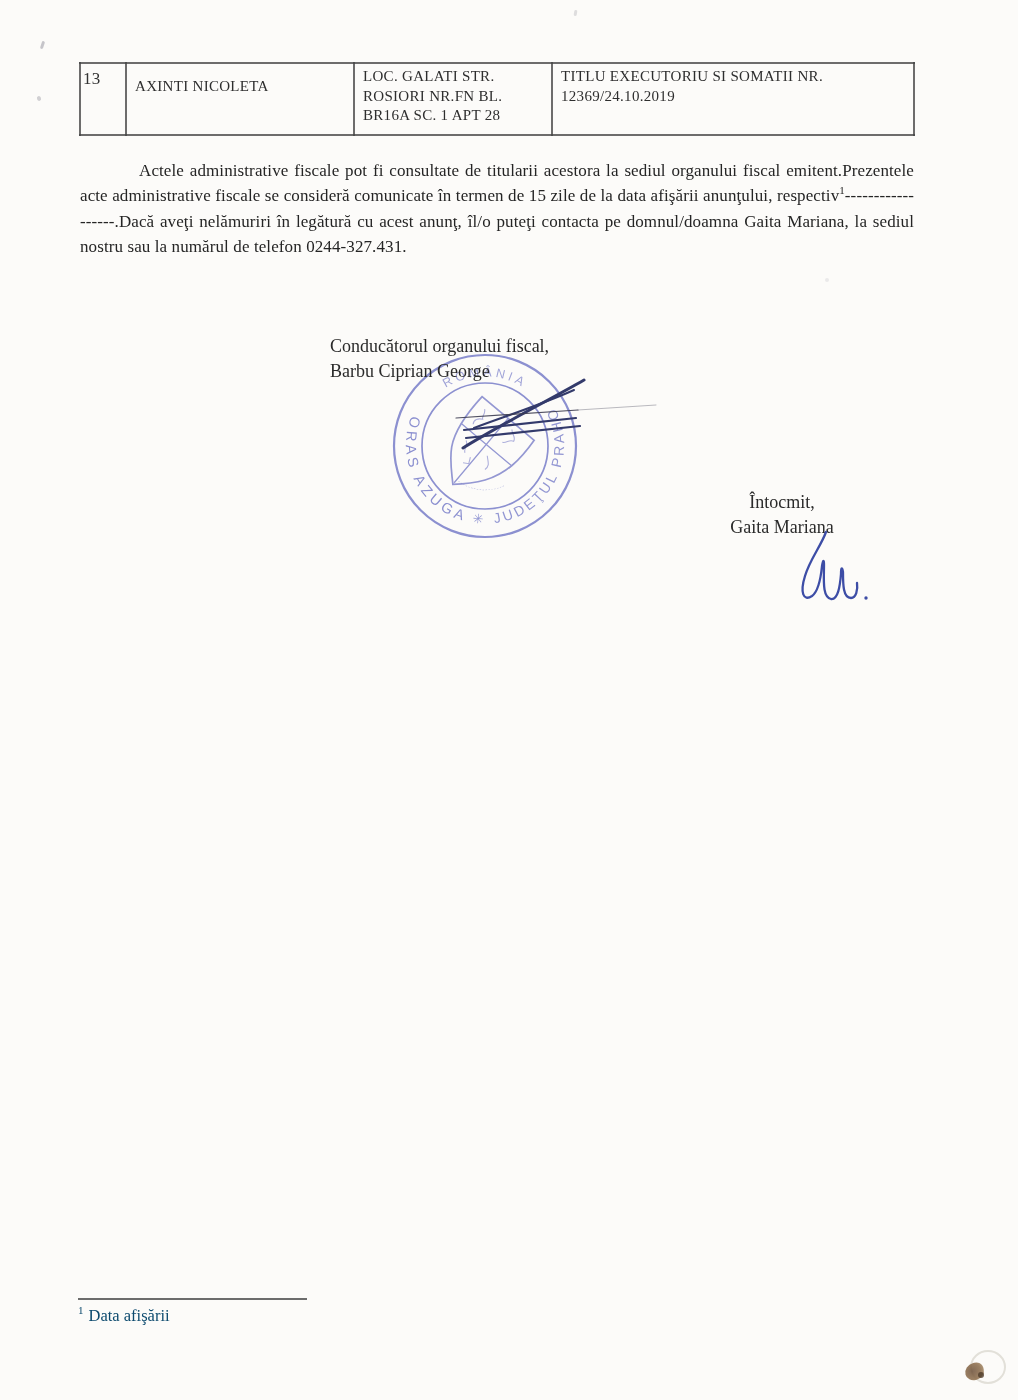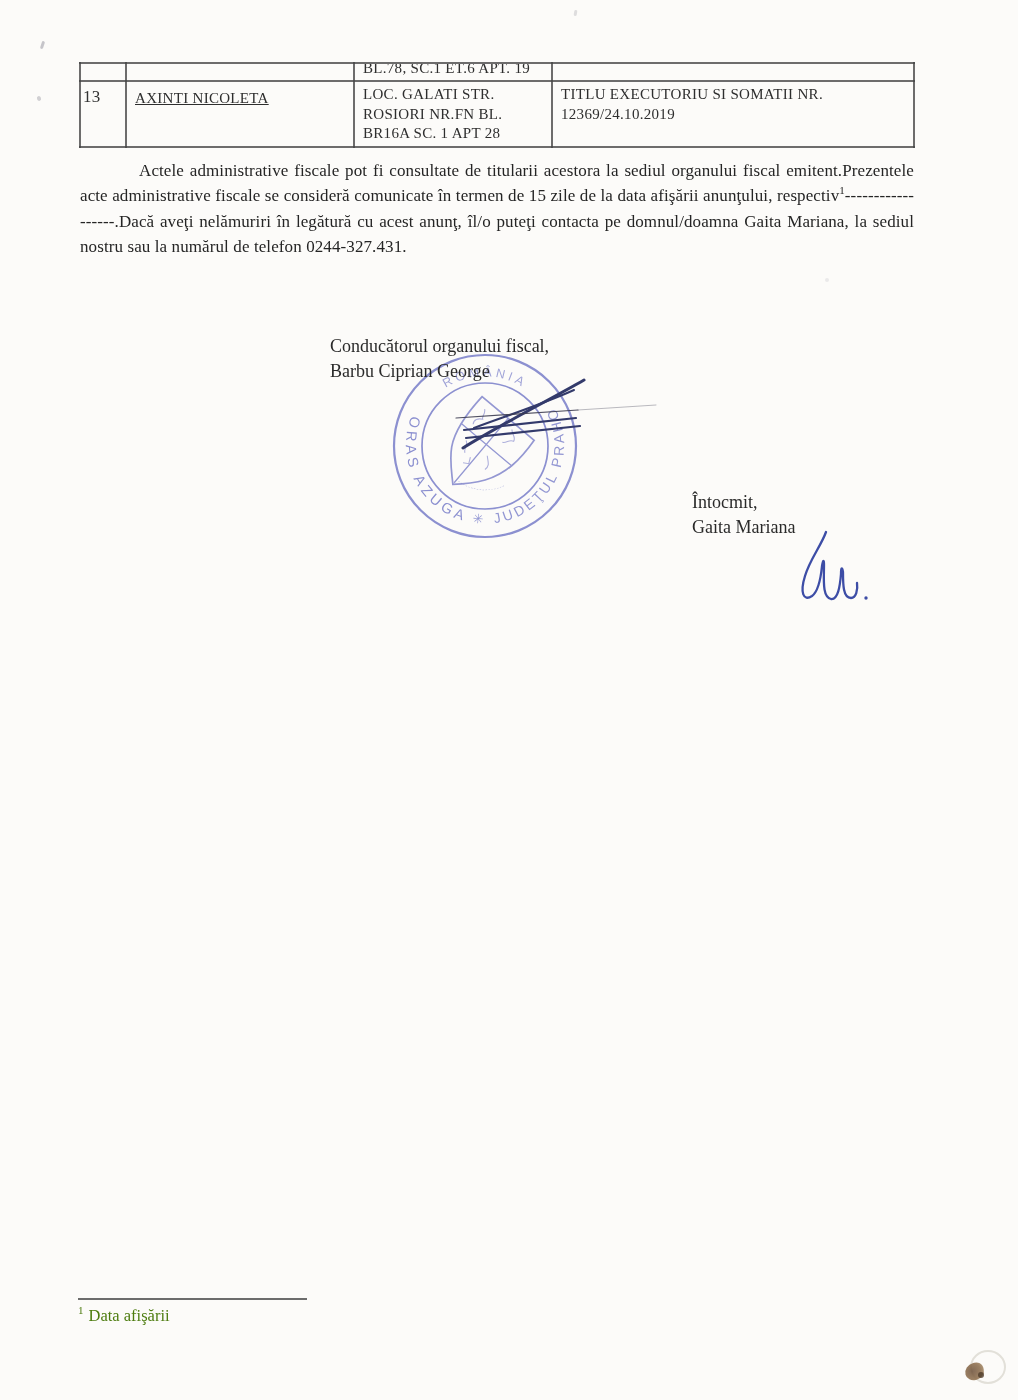--- a/index.html
+++ b/index.html
@@ -30,51 +30,51 @@
     padding:1px 6px 2px 8px;
     font-size:15px;
     letter-spacing:.3px;
     color:#2e2e2e;
   }
   tr.partial-row td{height:15px;padding-top:0;padding-bottom:0;}
   .cliparea{height:16px;overflow:hidden;}
   .clipped{display:block;transform:translateY(-4px);white-space:nowrap;}
   tr.main-row td{height:54px;}
   td.num{font-size:17px;padding-top:5px;padding-left:2px;color:#333;}
-  td.name{padding-top:8px;text-decoration:underline;}
+  td.name{padding-top:14px;}
   td.addr div, td.acts div{line-height:19.5px;}
   td.addr{padding-top:3px;}
   td.acts{padding-top:3px;}
   
   .body-par{
     position:absolute;left:80px;top:158px;width:834px;
     margin:0;
     font-size:17px;line-height:25.4px;
     text-align:justify;text-indent:59px;
     letter-spacing:.1px;
     color:#252525;
   }
   .fn-ref{font-size:11px;line-height:0;position:relative;top:-1px;}
   
   .approver{
     position:absolute;left:330px;top:334px;width:325px;
     text-align:left;font-size:18px;line-height:24.5px;color:#2a2a2a;
   }
   .preparer{
     position:absolute;left:692px;top:490px;width:180px;
-    font-size:18px;line-height:24.5px;color:#2a2a2a;
+    text-align:center;font-size:18px;line-height:24.5px;color:#2a2a2a;
   }
   
   .stamp{position:absolute;left:386px;top:352px;filter:blur(.4px);opacity:.9;}
   .stamp text{font-family:"Liberation Sans", sans-serif;fill:#6a70c4;}
   .flourish{position:absolute;left:378px;top:368px;}
   .gaita-sig{position:absolute;left:788px;top:524px;filter:blur(.2px);}
   
   .footnote-rule{position:absolute;left:78px;top:1298px;width:229px;height:2px;background:rgba(60,60,60,.75);}
-  .footnote{position:absolute;left:78px;top:1304px;font-size:16.5px;color:#4d7c0f;}
+  .footnote{position:absolute;left:78px;top:1304px;font-size:16.5px;color:#0c4a6e;}
   .footnote sup{font-size:11px;margin-right:5px;}
   
   .speck{position:absolute;background:#90909b;}
   .speck1{left:41px;top:41px;width:3px;height:8px;opacity:.5;border-radius:2px;transform:rotate(18deg);}
   .speck2{left:37px;top:96px;width:4px;height:5px;opacity:.4;border-radius:50%;transform:rotate(-20deg);}
   .speck3{left:574px;top:10px;width:3px;height:6px;opacity:.28;border-radius:2px;transform:rotate(10deg);}
   .speck4{left:825px;top:278px;width:4px;height:4px;opacity:.16;border-radius:50%;}
   .smudge{position:absolute;left:958px;top:1348px;width:48px;height:44px;}
   .smudge .ring{position:absolute;left:12px;top:2px;width:32px;height:30px;border:2px solid rgba(195,190,178,.45);border-radius:50%;}
   .smudge .blob{position:absolute;left:7px;top:15px;width:19px;height:17px;
@@ -88,30 +88,20 @@
 <div class="page">
 
   <table class="doc-table">
     <colgroup>
         <col class="c1">
         <col class="c2">
         <col class="c3">
         <col class="c4">
       </colgroup>
     <tbody>
-      <tr class="partial-row">
-        <td></td>
-        <td></td>
-        <td>
-          <div class="cliparea">
-            <span class="clipped">BL.78, SC.1 ET.6 APT. 19</span>
-          </div>
-        </td>
-        <td></td>
-      </tr>
       <tr class="main-row">
         <td class="num">13</td>
         <td class="name">AXINTI NICOLETA</td>
         <td class="addr">
           <div>LOC. GALATI STR.</div>
           <div>ROSIORI NR.FN BL.</div>
           <div>BR16A SC. 1 APT 28</div>
         </td>
         <td class="acts">
           <div>TITLU EXECUTORIU SI SOMATII NR.</div>

